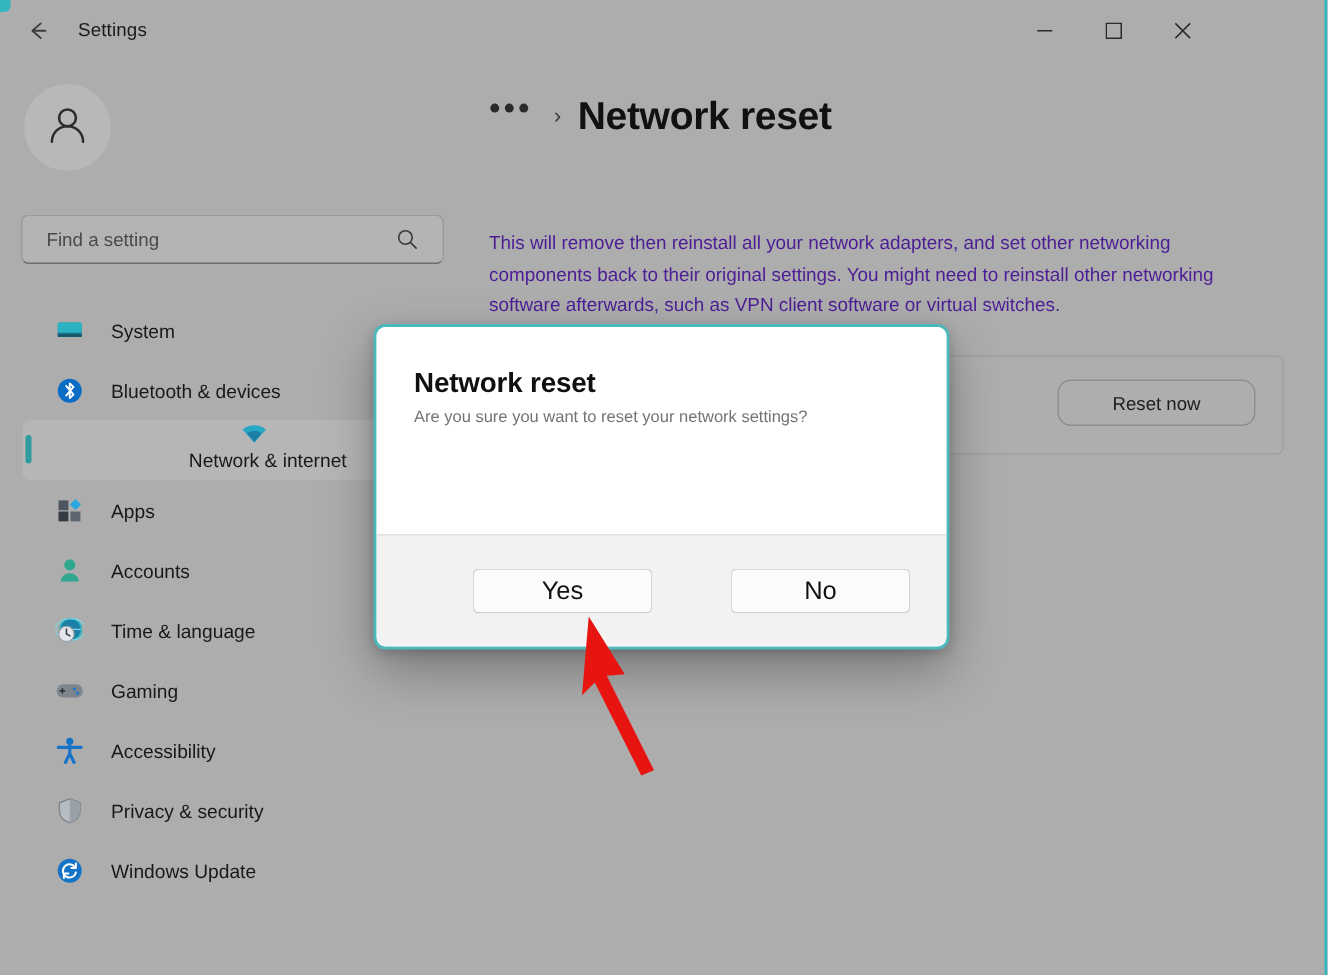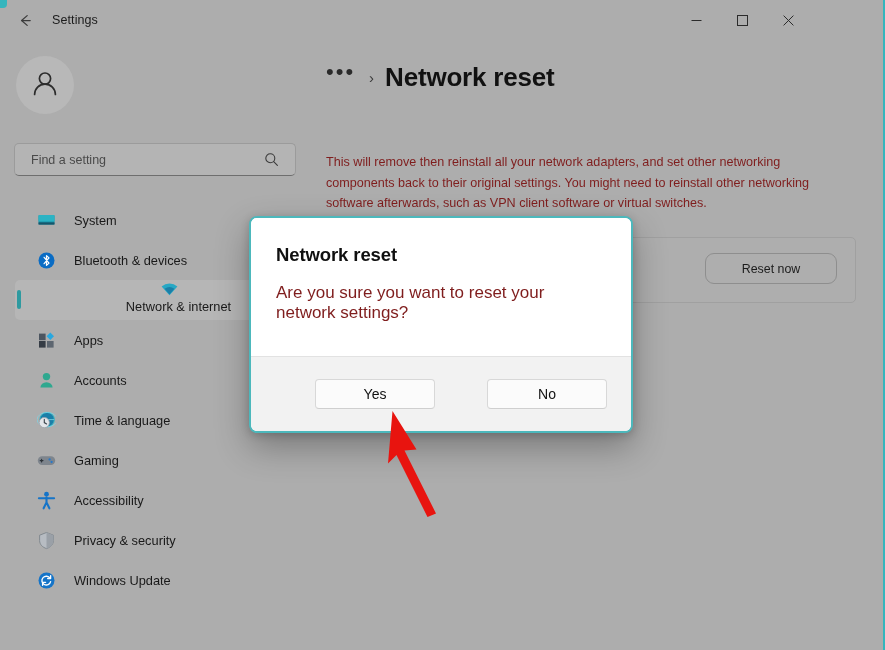--- a/index.html
+++ b/index.html
@@ -167,21 +167,21 @@
     font-weight: 600;
     color: #111;
     letter-spacing: -0.2px;
   }
   .desc {
     position: absolute;
     left: 21px; top: 112px;
     width: 512px;
     font-size: 12.6px;
     line-height: 20.5px;
-    color: #7f1d1d;
+    color: #4c1d95;
   }
   .desc-2 {
     position: absolute;
     left: 21px; top: 194px;
     font-size: 12.6px;
     color: #2d2d2d;
   }
   .reset-card {
     position: absolute;
     left: 21px; top: 197px;
@@ -218,42 +218,42 @@
     padding: 26px 25px 0 25px;
     background: #fff;
   }
   .dlg-title {
     font-size: 18.5px;
     font-weight: 600;
     color: #101010;
     letter-spacing: -0.1px;
   }
   .dlg-text {
-    margin-top: 17px;
-    font-size: 17px;
-    color: #7f1d1d;
+    margin-top: 6px;
+    font-size: 11px;
+    color: #737373;
   }
   .dlg-footer {
     height: 75px;
     background: #f2f2f2;
     border-top: 1px solid #e2e2e2;
     display: flex;
     align-items: center;
     gap: 12px;
     padding: 0 24px;
   }
   .dlg-btn {
     flex: 1 1 0;
     height: 30px;
     background: #fbfbfb;
     border: 1px solid #d8d8d8;
     border-bottom-color: #cfcfcf;
     border-radius: 4px;
     font-family: "Liberation Sans", sans-serif;
-    font-size: 14px;
+    font-size: 17px;
     color: #111;
     margin-left: 40px;
   }
 
   
   .arrow-layer {
     position: absolute;
     left: 0; top: 0;
     width: 885px; height: 650px;
     pointer-events: none;

